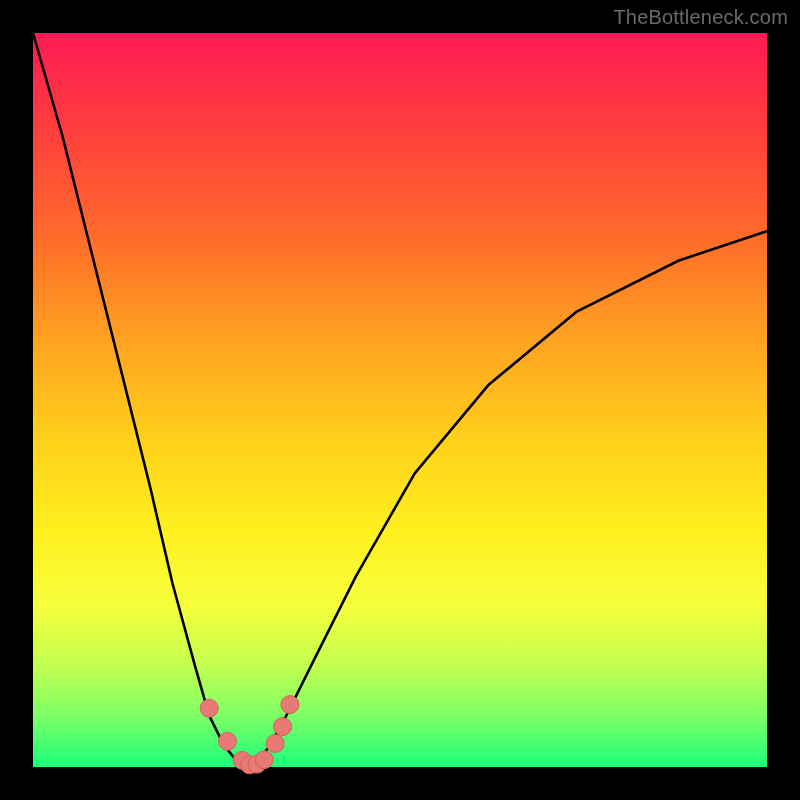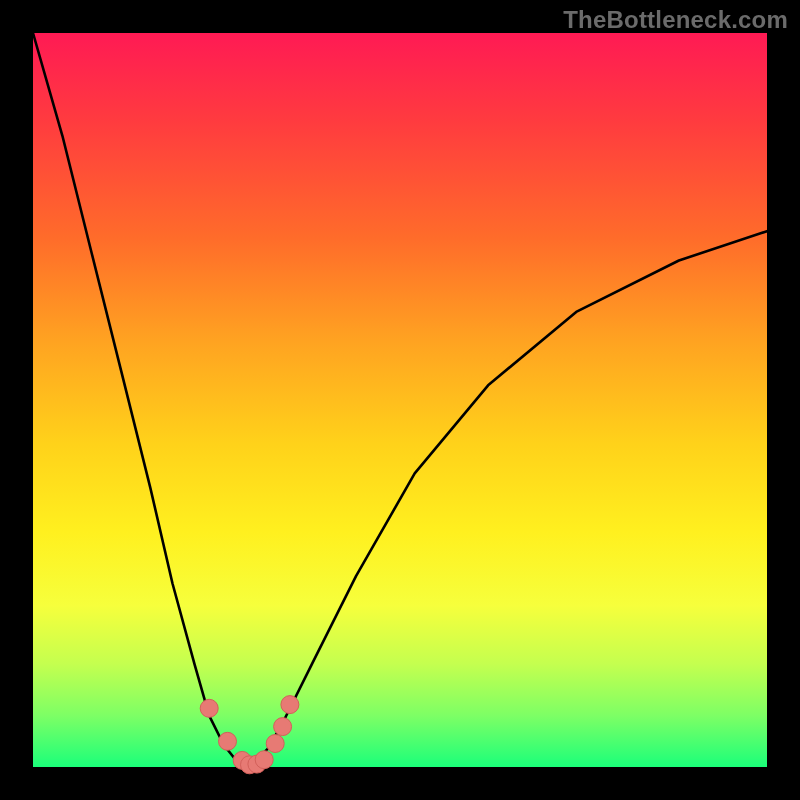--- a/index.html
+++ b/index.html
@@ -38,22 +38,22 @@
       #c4ff4f 86%,
       #7dff65 93%,
       #1bff7a 100%
     );
   }
   .watermark {
     position: absolute;
     top: 6px;
     right: 12px;
     color: #6b6b6b;
-    font-size: 24px;
-    font-weight: 700;
+    font-size: 20px;
+    font-weight: 400;
     letter-spacing: 0.2px;
     user-select: none;
   }
   svg.curve {
     position: absolute;
     left: 0;
     top: 0;
     width: 734px;
     height: 734px;
     overflow: visible;

